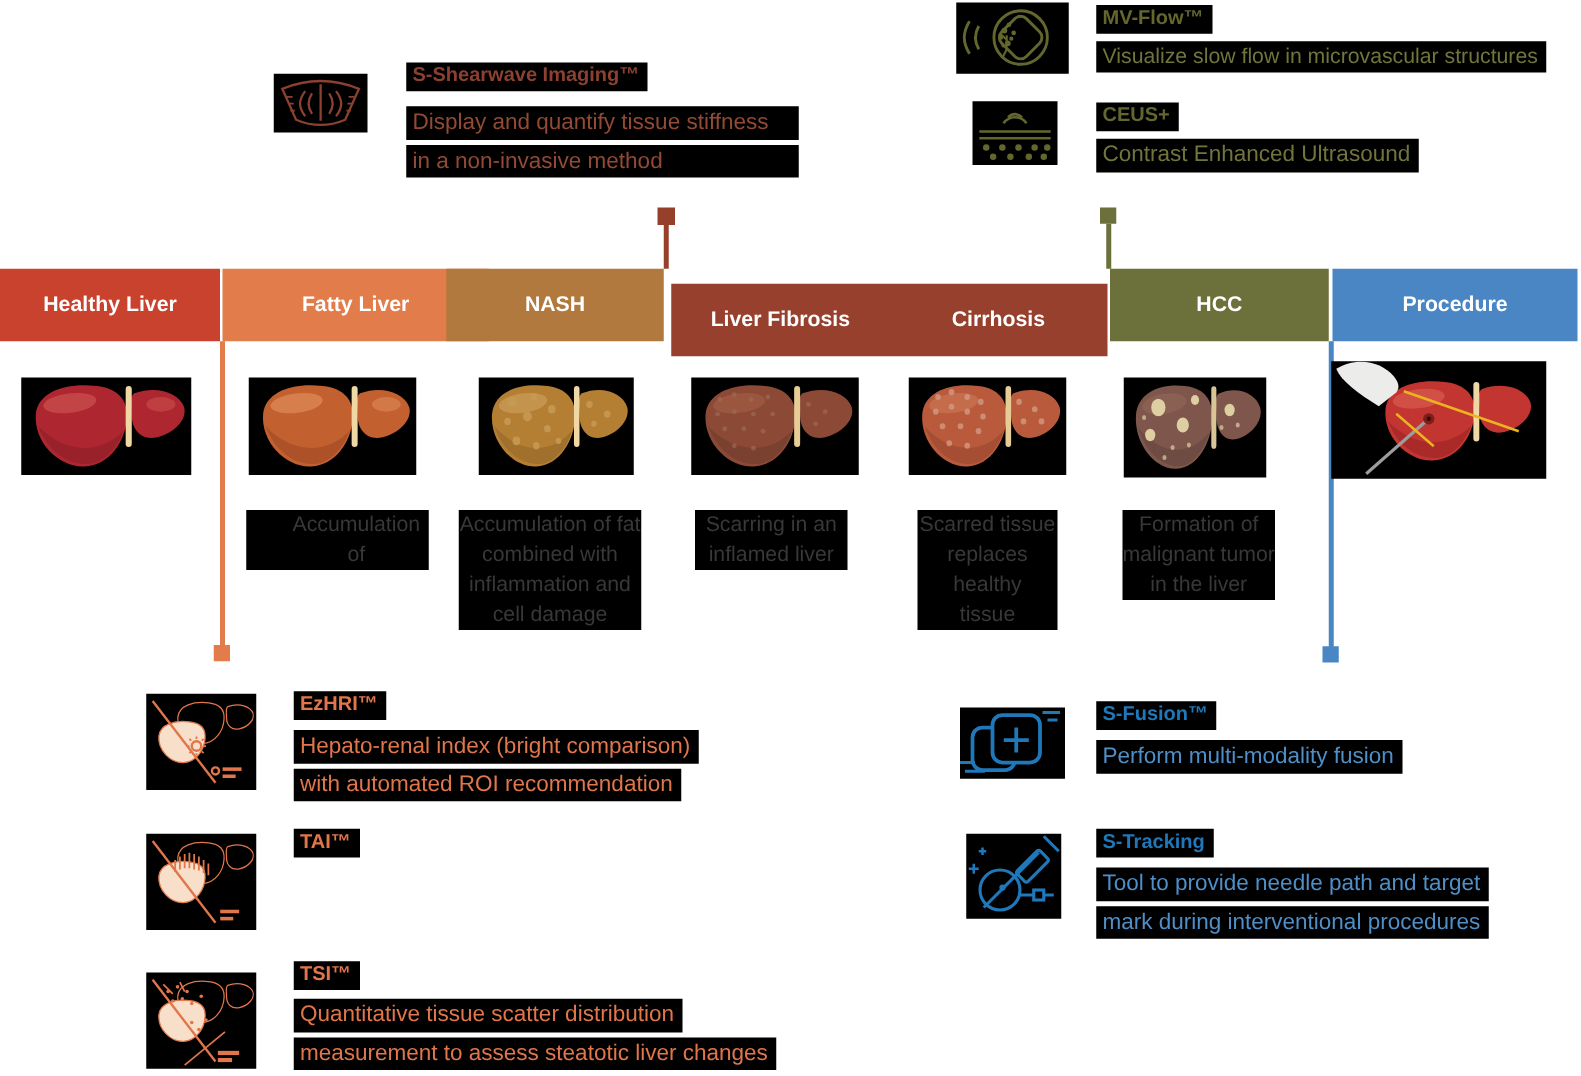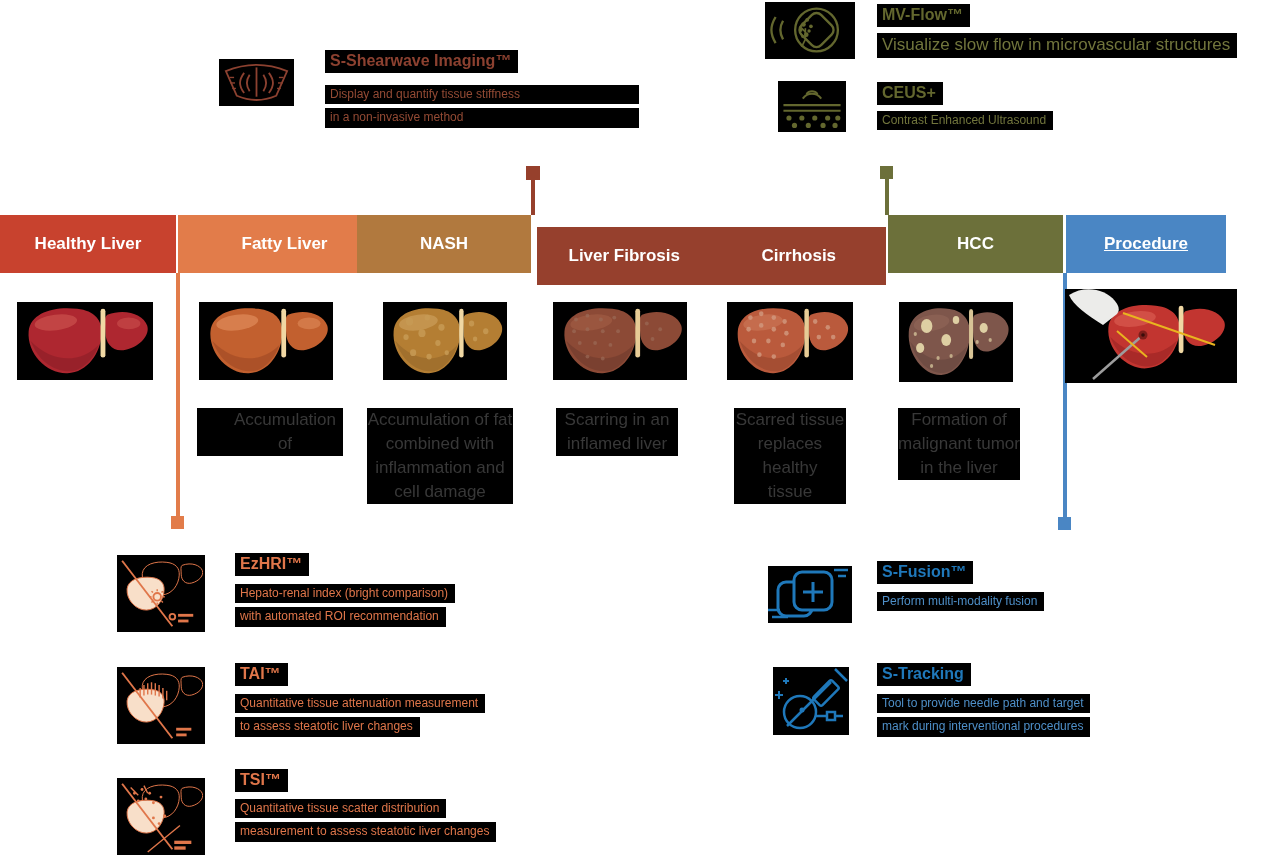--- a/index.html
+++ b/index.html
@@ -4,21 +4,21 @@
 <style>
   html,body{margin:0;padding:0;background:#fff;}
   #canvas{position:relative;width:1265px;height:861px;background:#fff;overflow:hidden;
           font-family:"Liberation Sans",sans-serif;}
   .abs{position:absolute;}
   .iconblock{position:absolute;background:#000;display:flex;align-items:center;justify-content:center;}
   .iconblock svg{display:block;}
   .title{display:inline-block;background:#000;font-weight:bold;font-size:16px;
          padding:2px 7px 3px 5px;line-height:1.15;white-space:nowrap;}
   .dlines{position:absolute;}
-  .dline{background:#000;font-size:12px;padding:2px 7px 3px 5px;margin-bottom:4px;
+  .dline{background:#000;font-size:18px;padding:2px 7px 3px 5px;margin-bottom:4px;
          width:max-content;white-space:nowrap;line-height:1.2;}
   .dlines-fixed{width:314px;}
   .dlines-fixed .dline{width:100%;box-sizing:border-box;}
   .dline-sm{font-size:17px;}
   .stage-desc{position:absolute;background:#000;font-size:17px;line-height:24px;
               text-align:center;white-space:pre-line;}
   .seg{position:absolute;top:215px;height:58px;display:flex;align-items:center;
        justify-content:center;color:#fff;font-weight:bold;font-size:17px;}
   .seg-half{width:50%;text-align:center;}
   .imgblock{position:absolute;background:#000;}
@@ -138,21 +138,21 @@
   <div class="seg" style="left: 357px; width: 174px; background-color: rgb(177, 121, 62);">
     <span>NASH</span>
   </div>
   <div class="seg" style="left: 537px; width: 349px; background-color: rgb(150, 64, 45); margin-top: 12px;">
     <span class="seg-half">Liver Fibrosis</span>
     <span class="seg-half">Cirrhosis</span>
   </div>
   <div class="seg" style="left: 888px; width: 175px; background-color: rgb(108, 112, 58);">
     <span>HCC</span>
   </div>
-  <div class="seg" style="left: 1066px; width: 160px; background-color: rgb(74, 134, 196); text-decoration: underline;">
+  <div class="seg" style="left: 1066px; width: 196px; background-color: rgb(74, 134, 196);">
     <span>Procedure</span>
   </div>
 
   <div class="imgblock" style="left:17px;top:302px;width:136px;height:78px;">
     <svg width="136" height="78" viewBox="0 0 140 80" preserveAspectRatio="none">
       <path d="M12,30 C14,11 38,4 62,7 C80,9 88,19 87,33 C86,52 73,72 52,73 C31,74 10,53 12,30 Z" fill="#AE2730"></path>
       <path d="M93,13 C112,6 130,13 134,24 C137,33 128,45 112,49 C99,52 91,43 91,31 C91,22 89,16 93,13 Z" fill="#AE2730"></path>
       <path d="M14,40 C22,60 36,70 52,71 C68,72 80,56 84,44 C66,62 38,64 14,40 Z" opacity="0.55" fill="#871E26"></path>
       <ellipse cx="40" cy="21" rx="22" ry="8" opacity="0.85" transform="rotate(-7 40 21)" fill="#C64A48"></ellipse>
       <ellipse cx="115" cy="22" rx="12" ry="6" opacity="0.7" fill="#C64A48"></ellipse>
@@ -373,24 +373,20 @@
       </g>
       <g fill="#E0764A">
         <rect x="60" y="62" width="16" height="3"></rect>
           <rect x="60" y="68" width="11" height="3"></rect>
       </g>
     </svg>
   </div>
   <div class="abs" style="left: 235px; top: 663px; color: rgb(224, 118, 74);">
     <span class="title">TAI™</span>
   </div>
-  <div class="dlines" style="left: 235px; top: 694px; color: rgb(224, 118, 74);">
-    <div class="dline">Quantitative tissue attenuation measurement</div>
-    <div class="dline">to assess steatotic liver changes</div>
-  </div>
 
   <div class="iconblock" style="left:117px;top:778px;width:88px;height:77px;">
     <svg width="84" height="73" viewBox="0 0 88 77">
       <g fill="none" stroke-width="2" stroke="#E0764A">
         <g transform="translate(18,2) scale(0.52)">
           <path d="M12,30 C14,11 38,4 62,7 C80,9 88,19 87,33 C86,52 73,72 52,73 C31,74 10,53 12,30 Z"></path>
           <path d="M93,13 C112,6 130,13 134,24 C137,33 128,45 112,49 C99,52 91,43 91,31 C91,22 89,16 93,13 Z"></path>
         </g>
         <g transform="translate(2,18) scale(0.52)">
           <path fill="#F8DFC9" d="M12,30 C14,11 38,4 62,7 C80,9 88,19 87,33 C86,52 73,72 52,73 C31,74 10,53 12,30 Z"></path>

